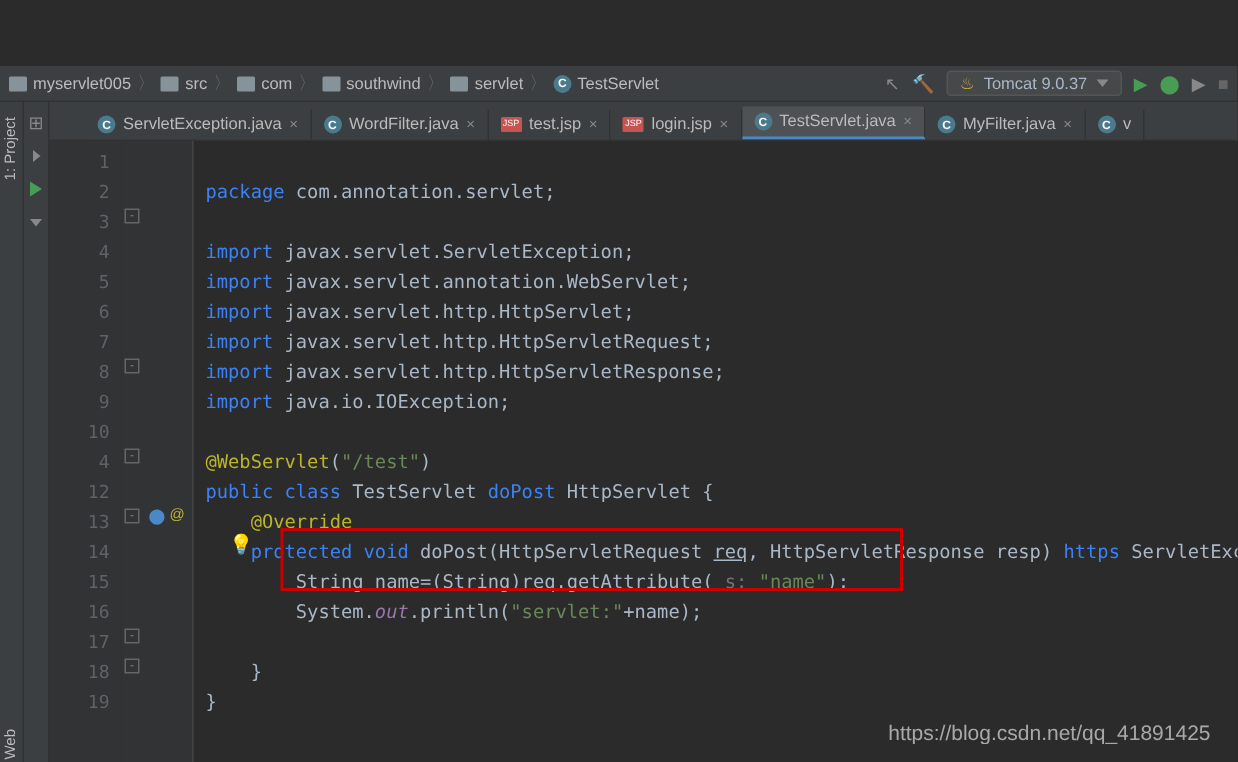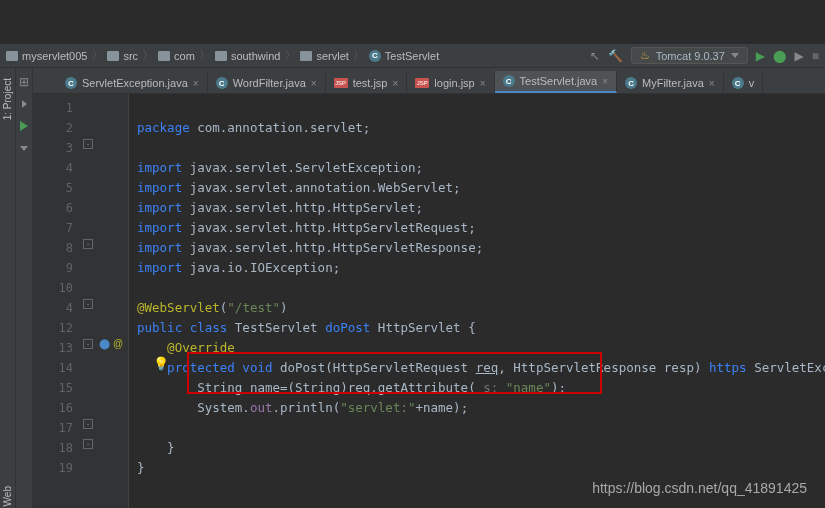--- a/index.html
+++ b/index.html
@@ -150,21 +150,21 @@
       font-size: 12.5px;
       line-height: 20px;
       padding-top: 4px;
       padding-left: 8px;
       white-space: pre;
       position: relative;
     }
     .kw { color: #3b82f6; }
     .str { color: #6a8759; }
     .ann { color: #bbb529; }
-    .field { color: #9876aa; }
+    .field { color: #9876aa; font-style: italic; }
     .param { color: #72737a; }
     .highlight-box {
       position: absolute;
       border: 2px solid #cc0000;
       pointer-events: none;
     }
     .bulb {
       position: absolute;
       color: #f0a732;
       font-size: 13px;

